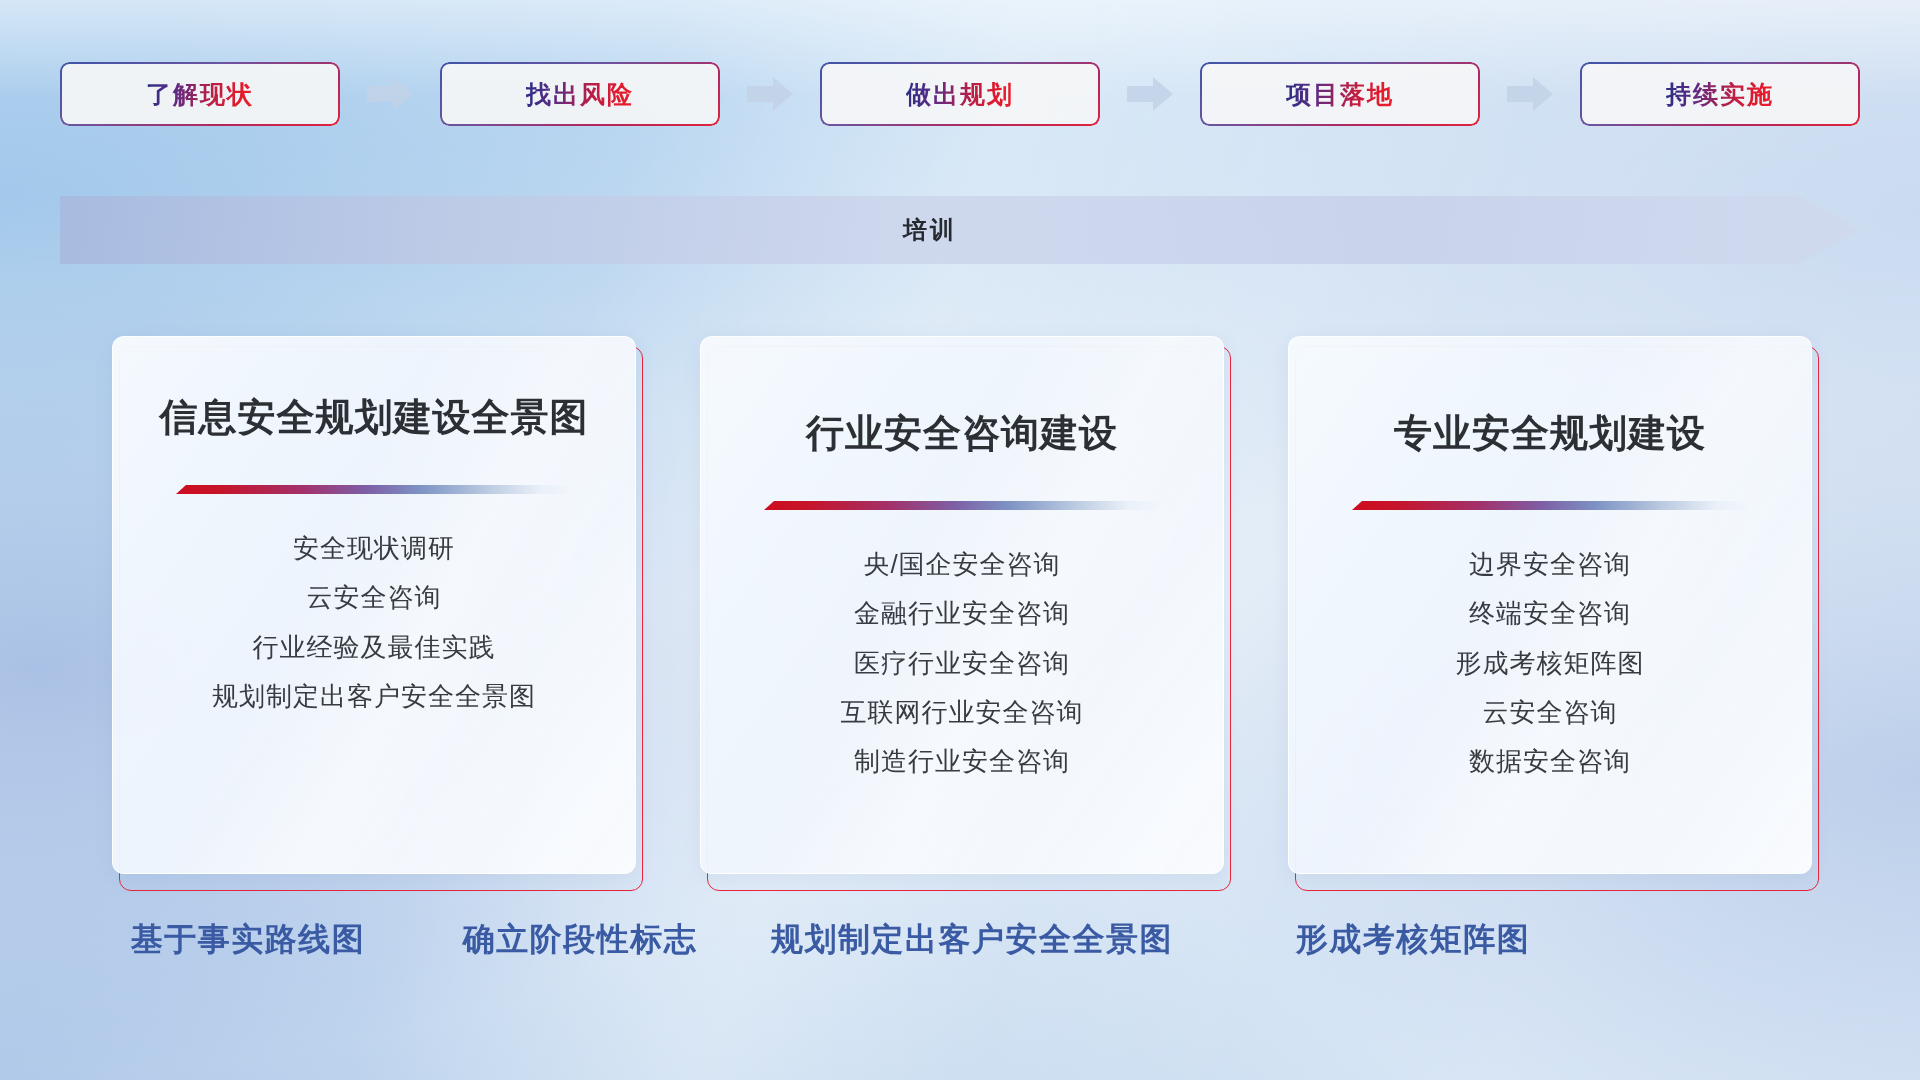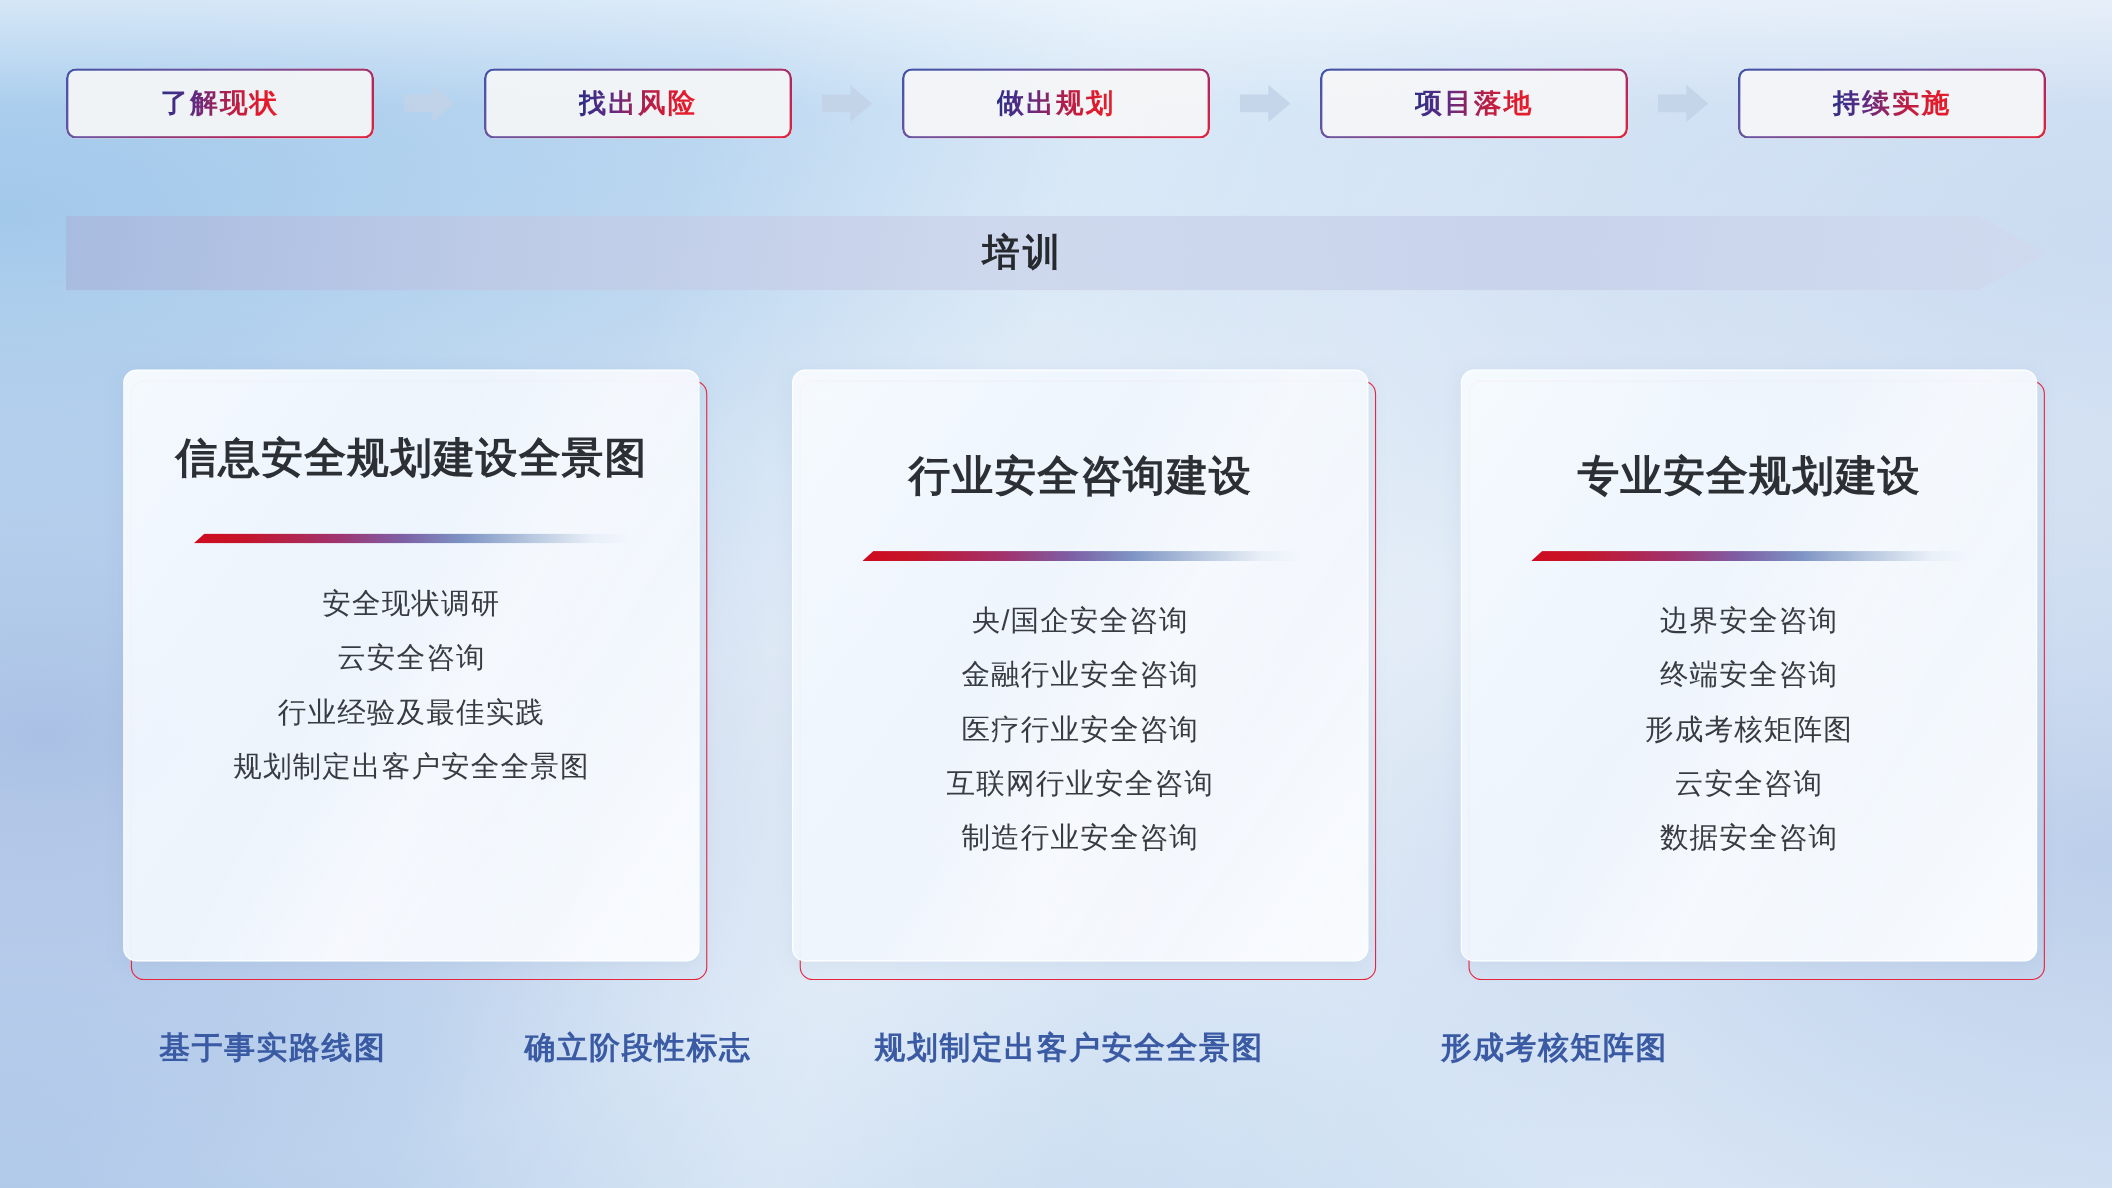--- a/index.html
+++ b/index.html
@@ -134,35 +134,36 @@
         rgba(208,217,238,0.88) 100%);
     clip-path: polygon(0 0, 1738px 0, 1800px 34px, 1738px 68px, 0 68px);
   }
   .band-title {
     position: absolute;
     left: 0; right: 0; top: 0; bottom: 0;
     display: flex;
     align-items: center;
     justify-content: center;
     padding-right: 60px;
-    font-size: 34px;
+    font-size: 24px;
     font-weight: 600;
     color: #262a2f;
     letter-spacing: 3px;
   }
 
   
   .cards {
     position: absolute;
     left: 112px;
     top: 336px;
     width: 1700px;
     height: 560px;
     display: flex;
-    gap: 84px;
+    gap: 64px;
+    justify-content: center;
   }
   .card-wrap {
     position: relative;
     width: 524px;
     height: 545px;
     flex: 0 0 auto;
   }
   
   .card-frame {
     position: absolute;
@@ -259,26 +260,26 @@
   
   .footers {
     position: absolute;
     left: 0;
     top: 918px;
     width: 1920px;
     height: 48px;
   }
   .footer-label {
     position: absolute;
-    font-size: 28px;
+    font-size: 32px;
     font-weight: 700;
     color: #3a5ba4;
     letter-spacing: 1.5px;
     white-space: nowrap;
-    top: 16px;
+    top: 0;
     transform: translateX(-50%);
   }
 </style>
 </head>
 <body>
 
 <div id="stage">
 
   <div class="bg-layer bg-base"></div>
   <div class="bg-layer bg-tintL"></div>

